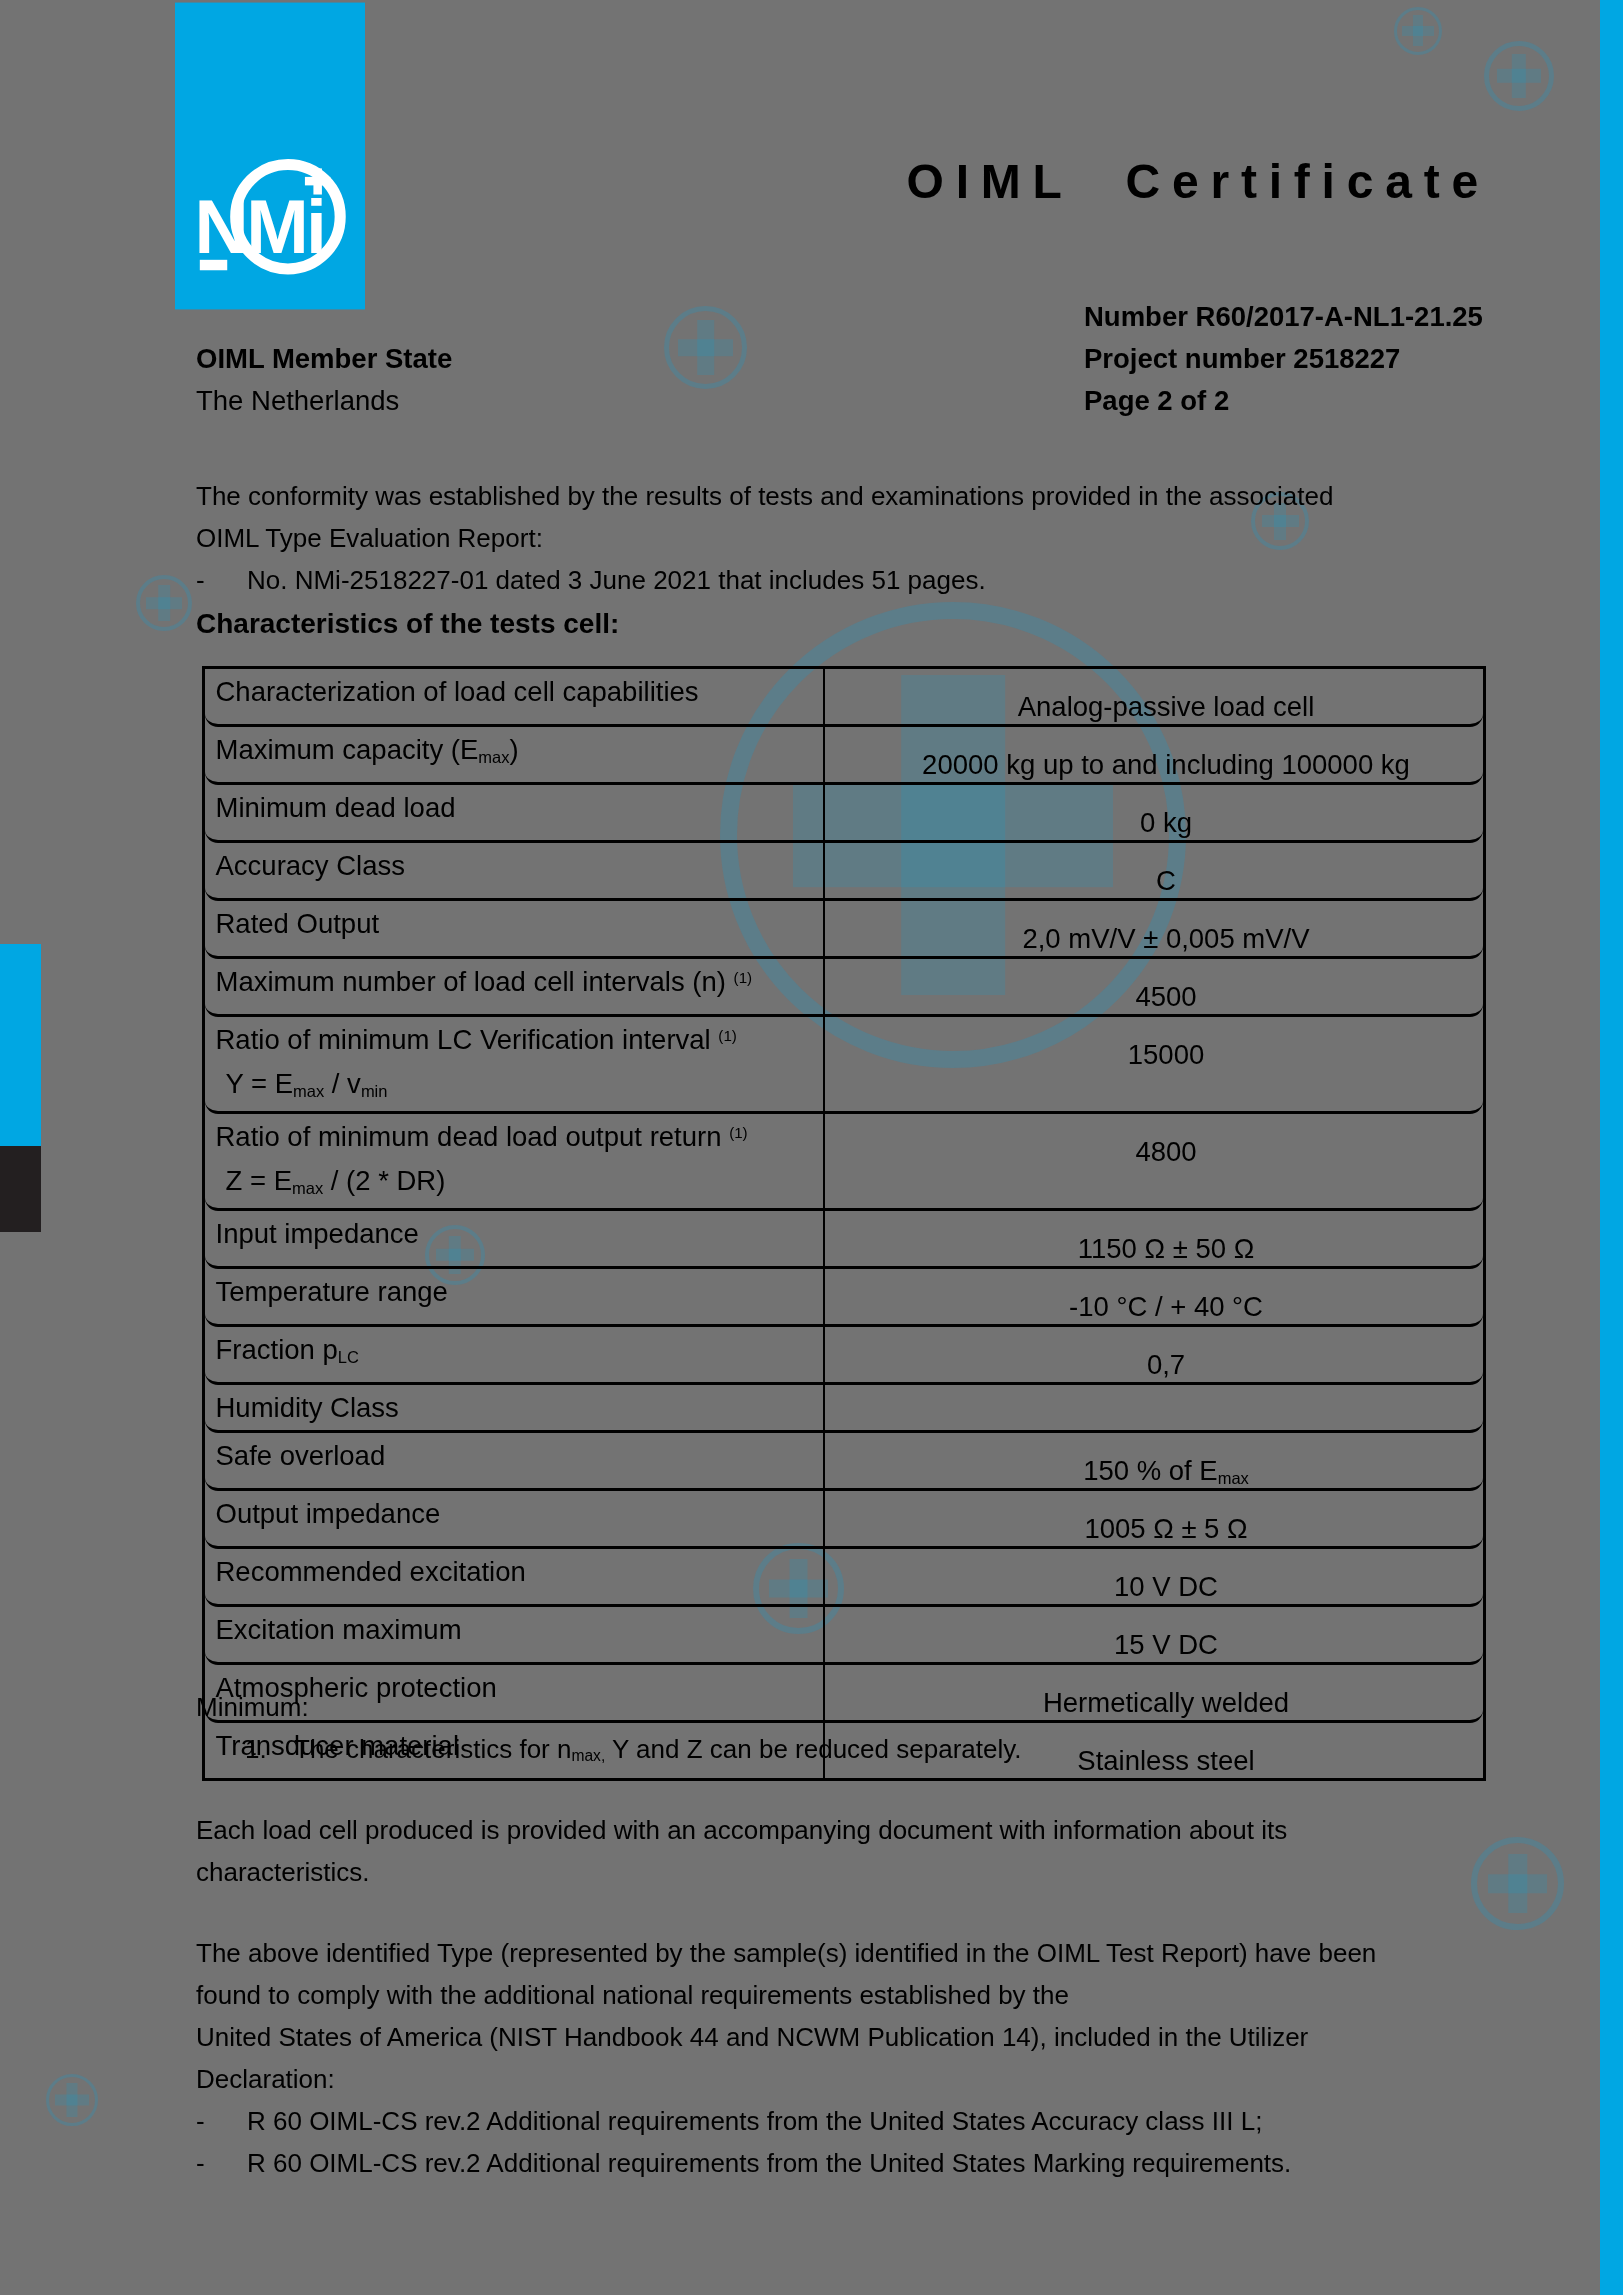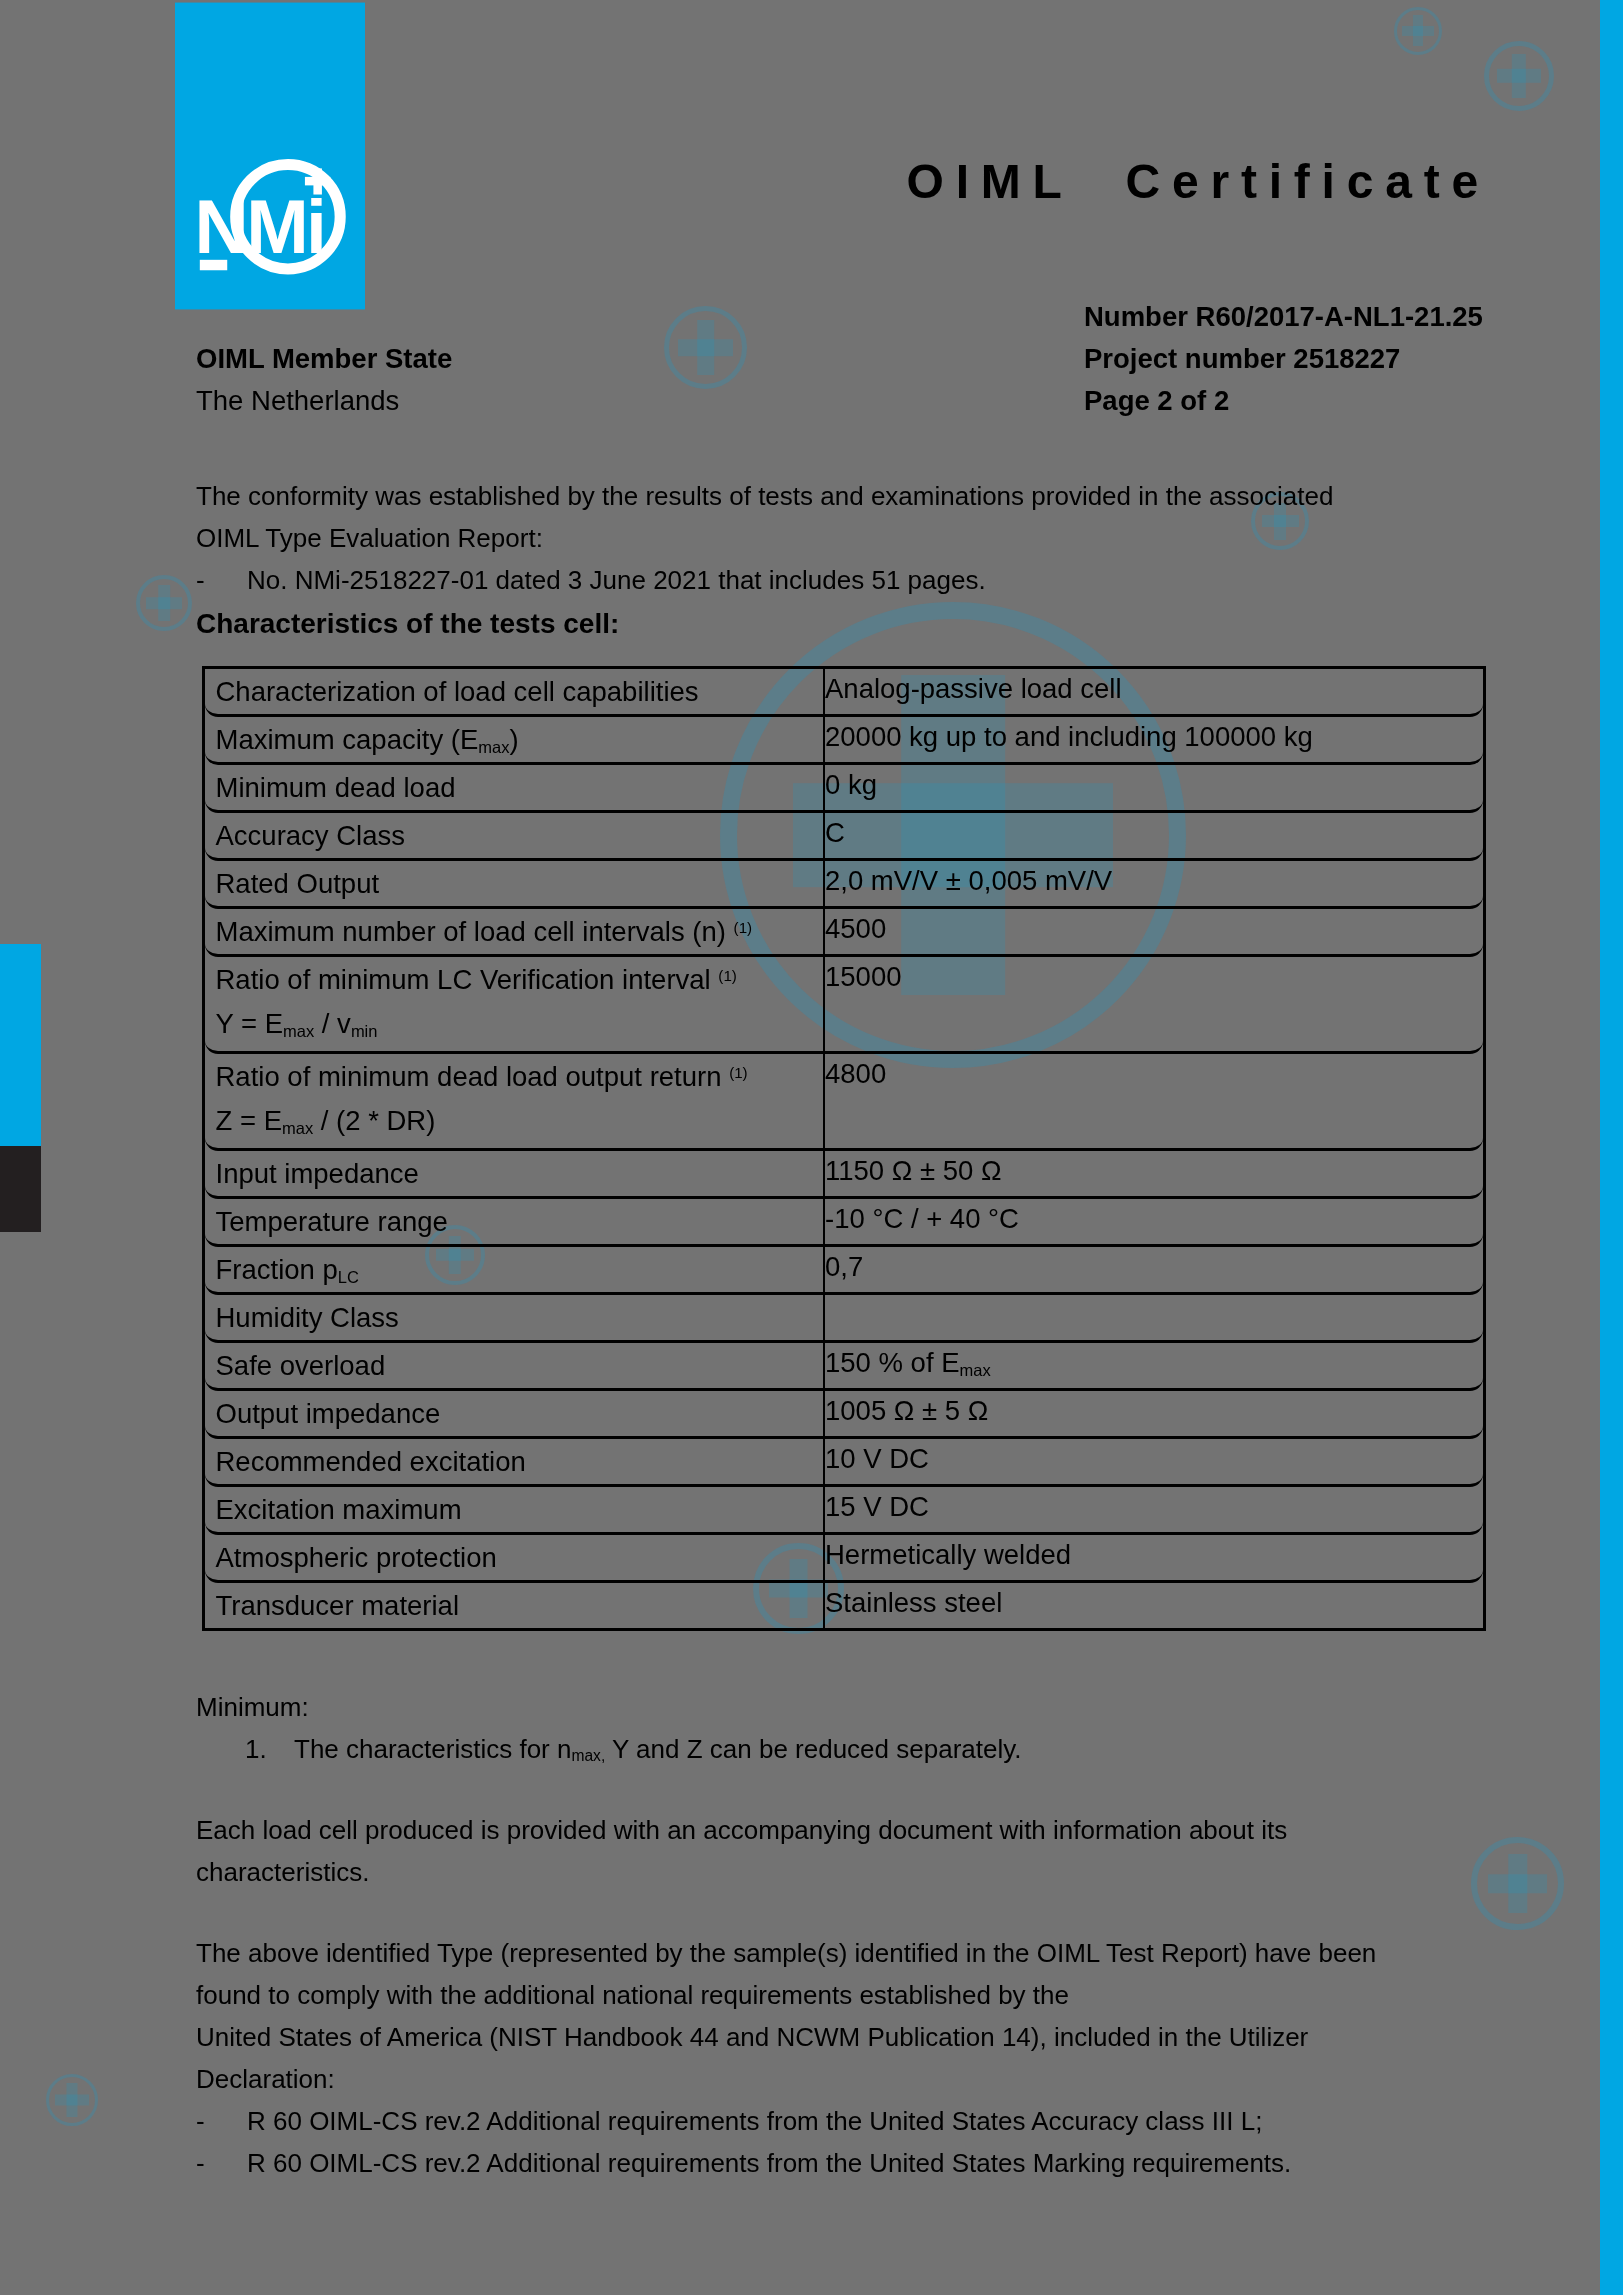--- a/index.html
+++ b/index.html
@@ -38,22 +38,22 @@
   .bullet-row{display:flex;}
   .bullet-dash{width:51px;flex:none;}
   .section-h{left:196px;top:603px;font-size:28px;font-weight:bold;}
 
   
   .tbl{left:202px;top:666px;width:1284px;border:3.3px solid #000;box-sizing:border-box;font-size:27.5px;line-height:34px;background:transparent;}
   .t-row{display:flex;border-bottom:3.3px solid #000;min-height:45px;border-radius:13px;}
   .t-row:last-child{border-bottom:none;}
   .t-row.tall{min-height:94px;}
   .t-label{width:620px;flex:none;border-right:2.6px solid #000;box-sizing:border-box;padding:5.9px 6.5px 0 10.5px;}
-  .t-value{flex:1;text-align:left;padding-top:3px;}
-  .l2{margin-top:10.5px;}
+  .t-value{flex:1;text-align:center;padding-top:21px;margin-left:24px;}
+  .l2{margin-top:10.5px;margin-left:10px;}
 
   
   .bottom{left:196px;top:1686px;width:1305px;}
   .remark-item{display:flex;}
   .remark-num{width:49px;margin-left:49px;flex:none;}
   .para1{margin-top:39px;}
   .para2{margin-top:39px;}
 </style>
 </head>
 <body>

